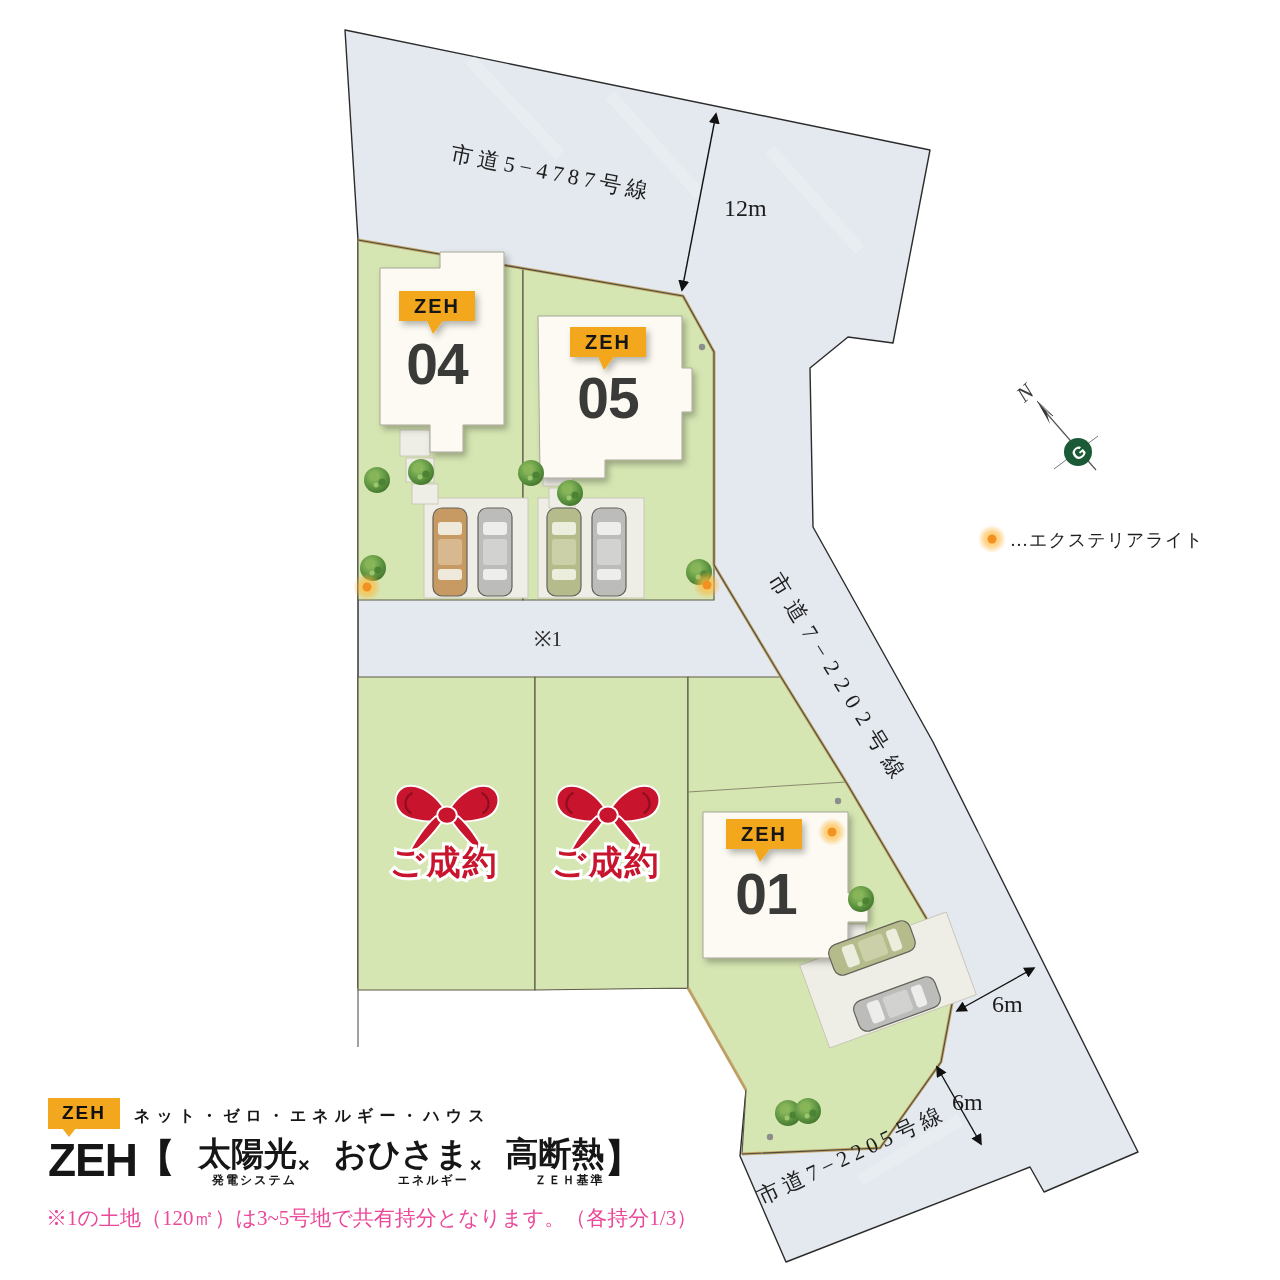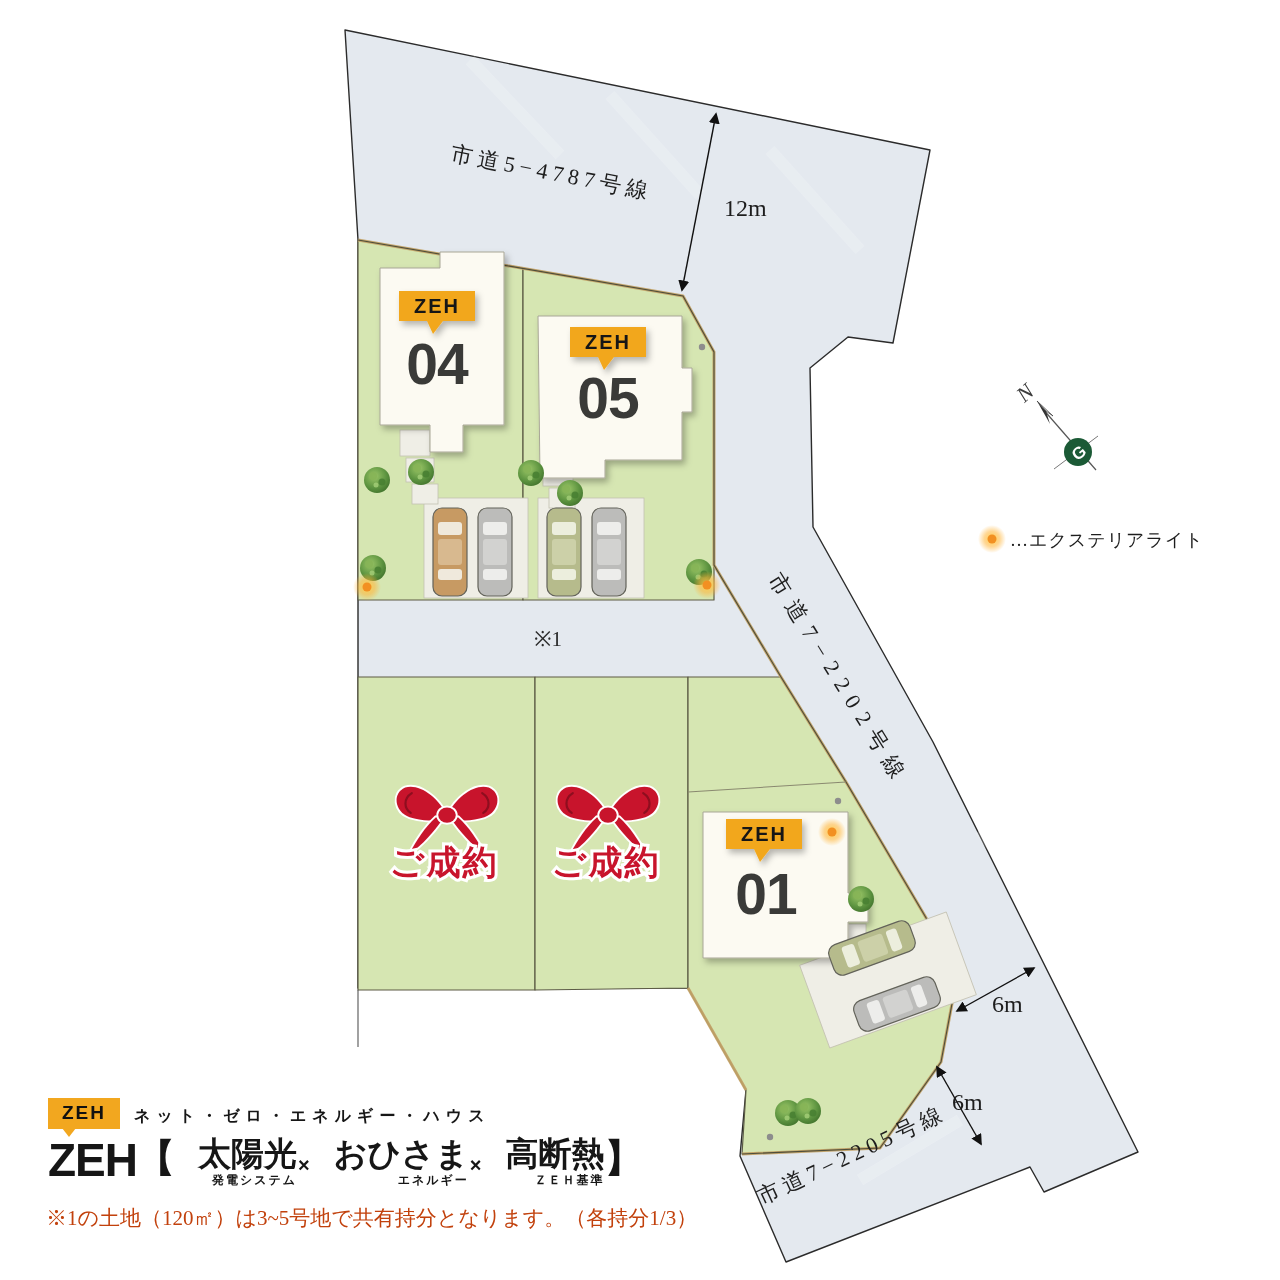--- a/index.html
+++ b/index.html
@@ -30,21 +30,21 @@
   .brand-sub{font-weight:bold;font-size:16px;letter-spacing:6px;padding-bottom:2px;}
   .logo-line{display:flex;align-items:flex-start;font-weight:bold;margin-top:8px;}
   .zeh-big{font-size:46px;line-height:1;letter-spacing:-1px;}
   .bracket{font-size:38px;line-height:1.15;}
   .grp{display:flex;flex-direction:column;align-items:flex-end;line-height:1;margin-left:23px;}
   .grp .main{font-size:33px;}
   .grp .sub{font-size:12px;letter-spacing:2px;margin-top:4px;white-space:nowrap;}
   .mult{font-size:20px;line-height:1;margin:18px 1px 0;}
 
   #note{position:absolute;left:46px;top:1204px;font-family:"Liberation Serif","DejaVu Serif",serif;
-        font-size:21px;color:#c2410c;}
+        font-size:21px;color:#ec4899;}
 </style>
 </head>
 <body>
 
 <div id="stage">
 
 <svg id="plan-svg" width="1280" height="1280" viewBox="0 0 1280 1280">
   <defs>
     <radialGradient id="gBush" cx="40%" cy="35%" r="75%">
       <stop offset="0%" stop-color="#9cc768"></stop>

